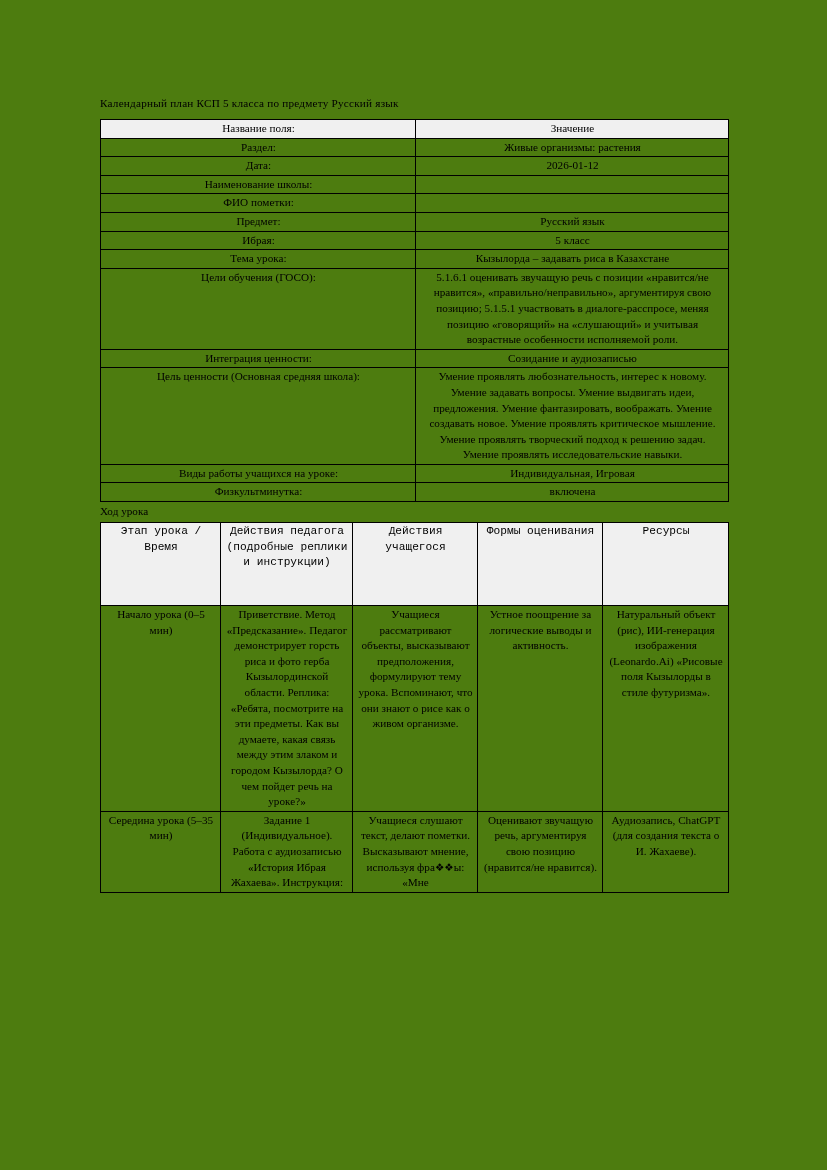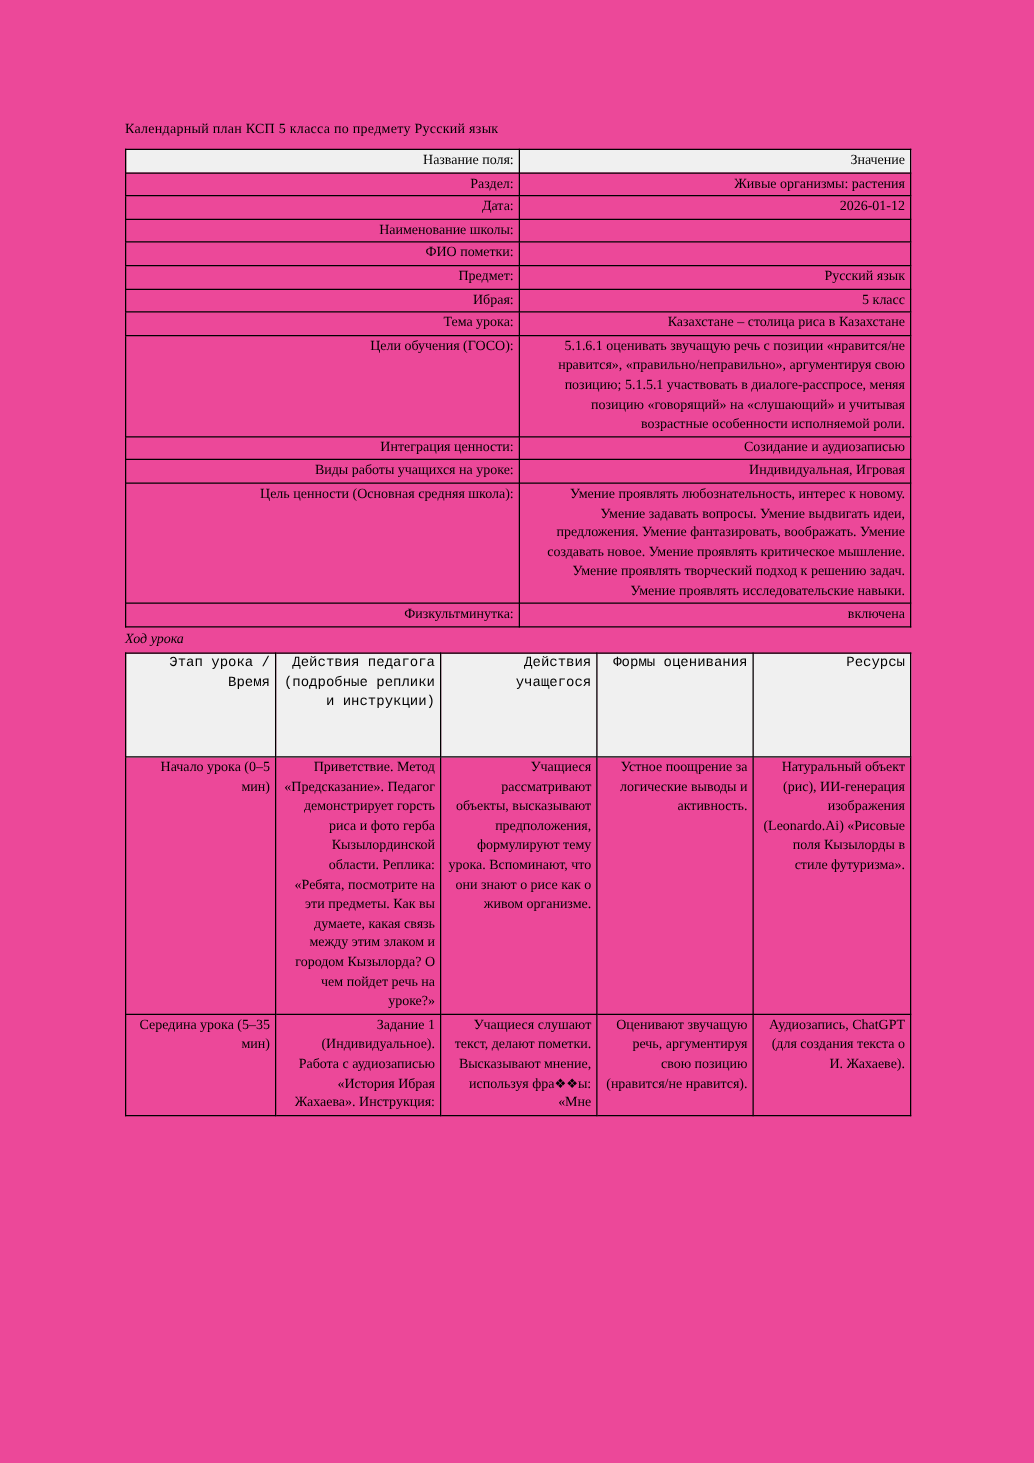--- a/index.html
+++ b/index.html
@@ -15,55 +15,54 @@
     color: #000000;
     position: relative;
     overflow: hidden;
   }
   .page {
     position: absolute;
     left: 0;
     top: 0;
     width: 827px;
     height: 1170px;
-    background: #ec4899;
+    background: #4d7c0f;
   }
   .doc-body {
     position: absolute;
     left: 100px;
     top: 96px;
     width: 628px;
   }
   .doc-title {
     font-size: 11.2px;
     line-height: 14px;
     margin: 0 0 9px 0;
     font-weight: normal;
     letter-spacing: 0.02em;
   }
   .section-label {
     font-size: 11.2px;
     line-height: 14px;
     margin: 2px 0 4px 0;
-    font-style: italic;
   }
 
   table.doc-table {
     border-collapse: collapse;
     width: 628px;
     table-layout: fixed;
     font-size: 11.2px;
     line-height: 15.6px;
   }
   table.doc-table td,
   table.doc-table th {
     border: 1px solid #000000;
     padding: 1px 4px 1px 5px;
     vertical-align: top;
-    text-align: right;
+    text-align: center;
     font-weight: normal;
     word-wrap: break-word;
     overflow-wrap: break-word;
     hyphens: none;
   }
   table.doc-table tr.header-row > th,
   table.doc-table tr.header-row > td {
     background: #f0f0f0;
   }
 
@@ -122,37 +121,37 @@
         <tr>
           <td>Предмет:</td>
           <td>Русский язык</td>
         </tr>
         <tr>
           <td>Ибрая:</td>
           <td>5 класс</td>
         </tr>
         <tr>
           <td>Тема урока:</td>
-          <td>Казахстане – столица риса в Казахстане</td>
+          <td>Кызылорда – задавать риса в Казахстане</td>
         </tr>
         <tr>
           <td>Цели обучения (ГОСО):</td>
           <td>5.1.6.1 оценивать звучащую речь с позиции «нравится/не нравится», «правильно/неправильно», аргументируя свою позицию; 5.1.5.1 участвовать в диалоге-расспросе, меняя позицию «говорящий» на «слушающий» и учитывая возрастные особенности исполняемой роли.</td>
         </tr>
         <tr>
           <td>Интеграция ценности:</td>
           <td>Созидание и аудиозаписью</td>
         </tr>
         <tr>
+          <td>Цель ценности (Основная средняя школа):</td>
+          <td>Умение проявлять любознательность, интерес к новому. Умение задавать вопросы. Умение выдвигать идеи, предложения. Умение фантазировать, воображать. Умение создавать новое. Умение проявлять критическое мышление. Умение проявлять творческий подход к решению задач. Умение проявлять исследовательские навыки.</td>
+        </tr>
+        <tr>
           <td>Виды работы учащихся на уроке:</td>
           <td>Индивидуальная, Игровая</td>
-        </tr>
-        <tr>
-          <td>Цель ценности (Основная средняя школа):</td>
-          <td>Умение проявлять любознательность, интерес к новому. Умение задавать вопросы. Умение выдвигать идеи, предложения. Умение фантазировать, воображать. Умение создавать новое. Умение проявлять критическое мышление. Умение проявлять творческий подход к решению задач. Умение проявлять исследовательские навыки.</td>
         </tr>
         <tr>
           <td>Физкультминутка:</td>
           <td>включена</td>
         </tr>
       </tbody>
     </table>
 
     <p class="section-label">Ход урока</p>
 

